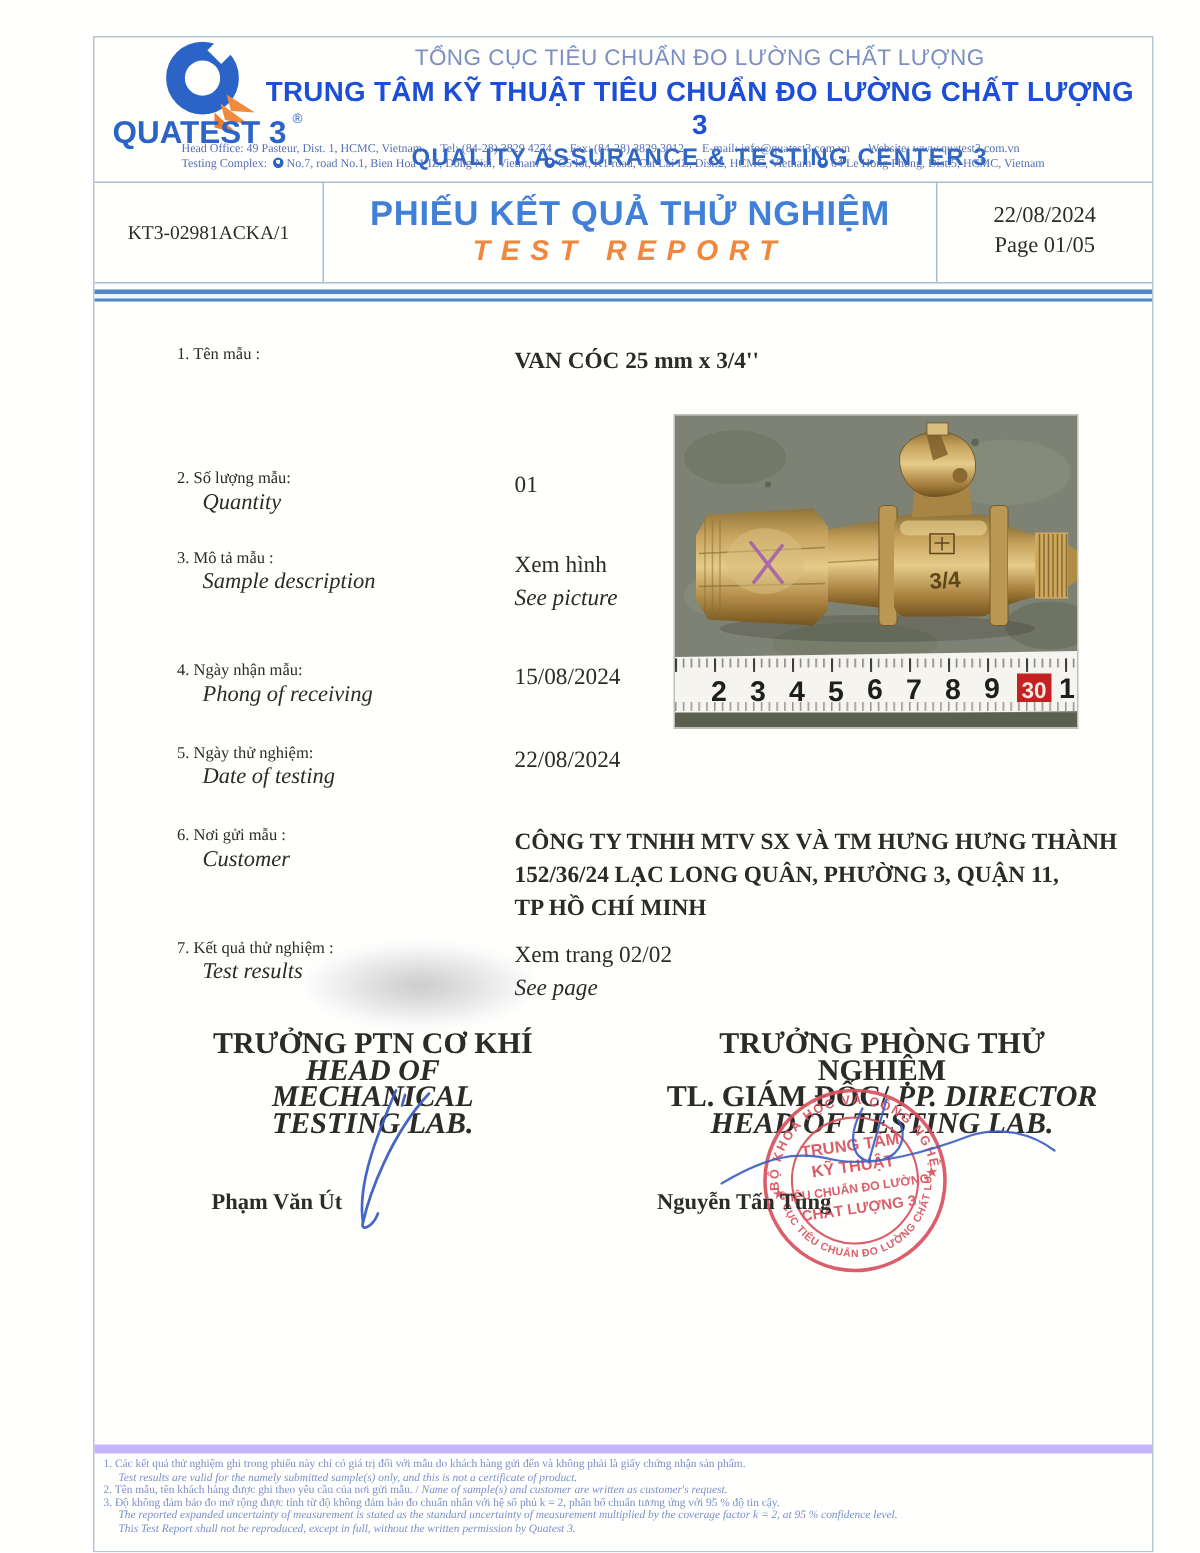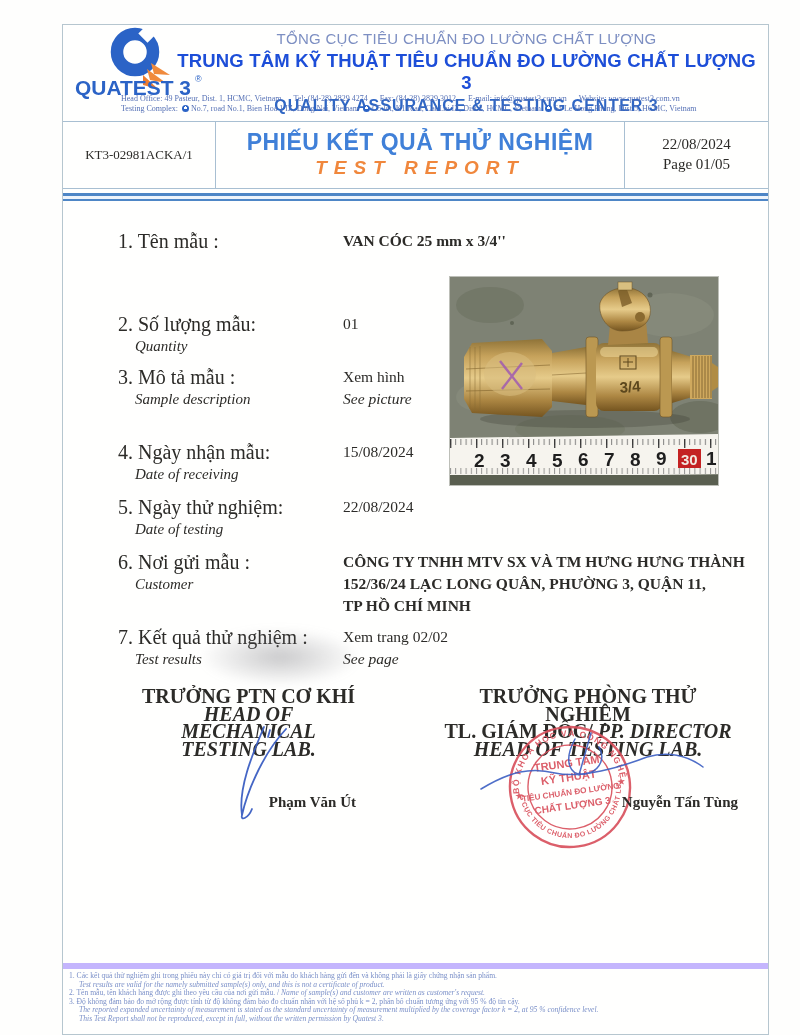--- a/index.html
+++ b/index.html
@@ -22,38 +22,38 @@
   .titlebar{position:absolute;left:0;top:96px;width:705px;height:66px;border-top:1px solid #a8bfd2;border-bottom:1px solid #a8bfd2;display:flex;}
   .tb-left{width:152px;border-right:1px solid #a8bfd2;display:flex;align-items:center;justify-content:center;font-size:13px;}
   .tb-mid{width:408px;border-right:1px solid #a8bfd2;text-align:center;padding-top:7px;font-family:"Liberation Sans",sans-serif;}
   .tb-title-vi{font-size:23px;font-weight:bold;color:#4080d8;letter-spacing:.5px;}
   .tb-title-en{font-size:19px;font-weight:bold;font-style:italic;color:#f0873c;letter-spacing:7px;margin-top:1px;}
   .tb-right{flex:1;text-align:center;padding-top:12px;font-size:15px;line-height:20px;}
   .bluerule{position:absolute;left:0;top:168px;width:705px;height:3px;border-top:3px solid #4e86c6;border-bottom:2px solid #4e86c6;background:#eef4fb;}
 
   
   .item{position:absolute;left:55px;width:640px;}
-  .item .vi{font-size:20px;}
+  .item .vi{font-size:11px;}
   .item .en{font-size:15px;font-style:italic;margin-left:17px;line-height:21px;}
   .item-val{position:absolute;left:225px;top:0;width:420px;font-size:15.5px;line-height:22px;}
   .item-val.b{font-weight:bold;}
   .item-val .it{font-style:italic;}
 
   
   .photo{position:absolute;left:387px;top:252px;width:268px;height:208px;box-shadow:0 0 0 1px rgba(90,95,80,.4);}
   .smudge{position:absolute;left:137px;top:603px;width:160px;height:58px;
           background:radial-gradient(closest-side,rgba(115,115,122,.38),rgba(115,115,122,0));
           filter:blur(4px);}
 
   
   .sigblock{position:absolute;text-align:center;font-size:20px;font-weight:bold;line-height:17.5px;}
   .sigblock .it{font-style:italic;}
   .sig-left{left:78px;top:663px;width:215px;}
   .sig-right{left:375px;top:663px;width:300px;}
-  .signame{position:absolute;font-size:15px;font-weight:bold;text-align:right;}
+  .signame{position:absolute;font-size:15px;font-weight:bold;text-align:left;}
   .name-left{left:78px;top:769px;width:215px;}
   .name-right{left:375px;top:769px;width:300px;}
   .sigsvg{position:absolute;}
   .sigsvg.l{left:145px;top:698px;}
   .sigsvg.r{left:408px;top:702px;}
   .stamp{position:absolute;left:417px;top:672px;transform:rotate(-8deg);opacity:.92;}
 
   
   .footnotes{position:absolute;left:0;top:938px;width:705px;height:71px;border-top:6px solid #c4b5fd;
              padding:3px 0 0 6px;box-sizing:border-box;font-size:7.6px;line-height:8.5px;color:#7b90c8;white-space:nowrap;overflow:hidden;}
@@ -114,21 +114,21 @@
     <div class="item" style="top:341px">
       <div class="vi">3. Mô tả mẫu :</div>
       <div class="en">Sample description</div>
       <div class="item-val">
           <div>Xem hình</div>
           <div class="it">See picture</div>
         </div>
     </div>
     <div class="item" style="top:416px">
       <div class="vi">4. Ngày nhận mẫu:</div>
-      <div class="en">Date of receiving</div>
+      <div class="en">Phong of receiving</div>
       <div class="item-val">
           <div>15/08/2024</div>
         </div>
     </div>
     <div class="item" style="top:471px">
       <div class="vi">5. Ngày thử nghiệm:</div>
       <div class="en">Date of testing</div>
       <div class="item-val">
           <div>22/08/2024</div>
         </div>

